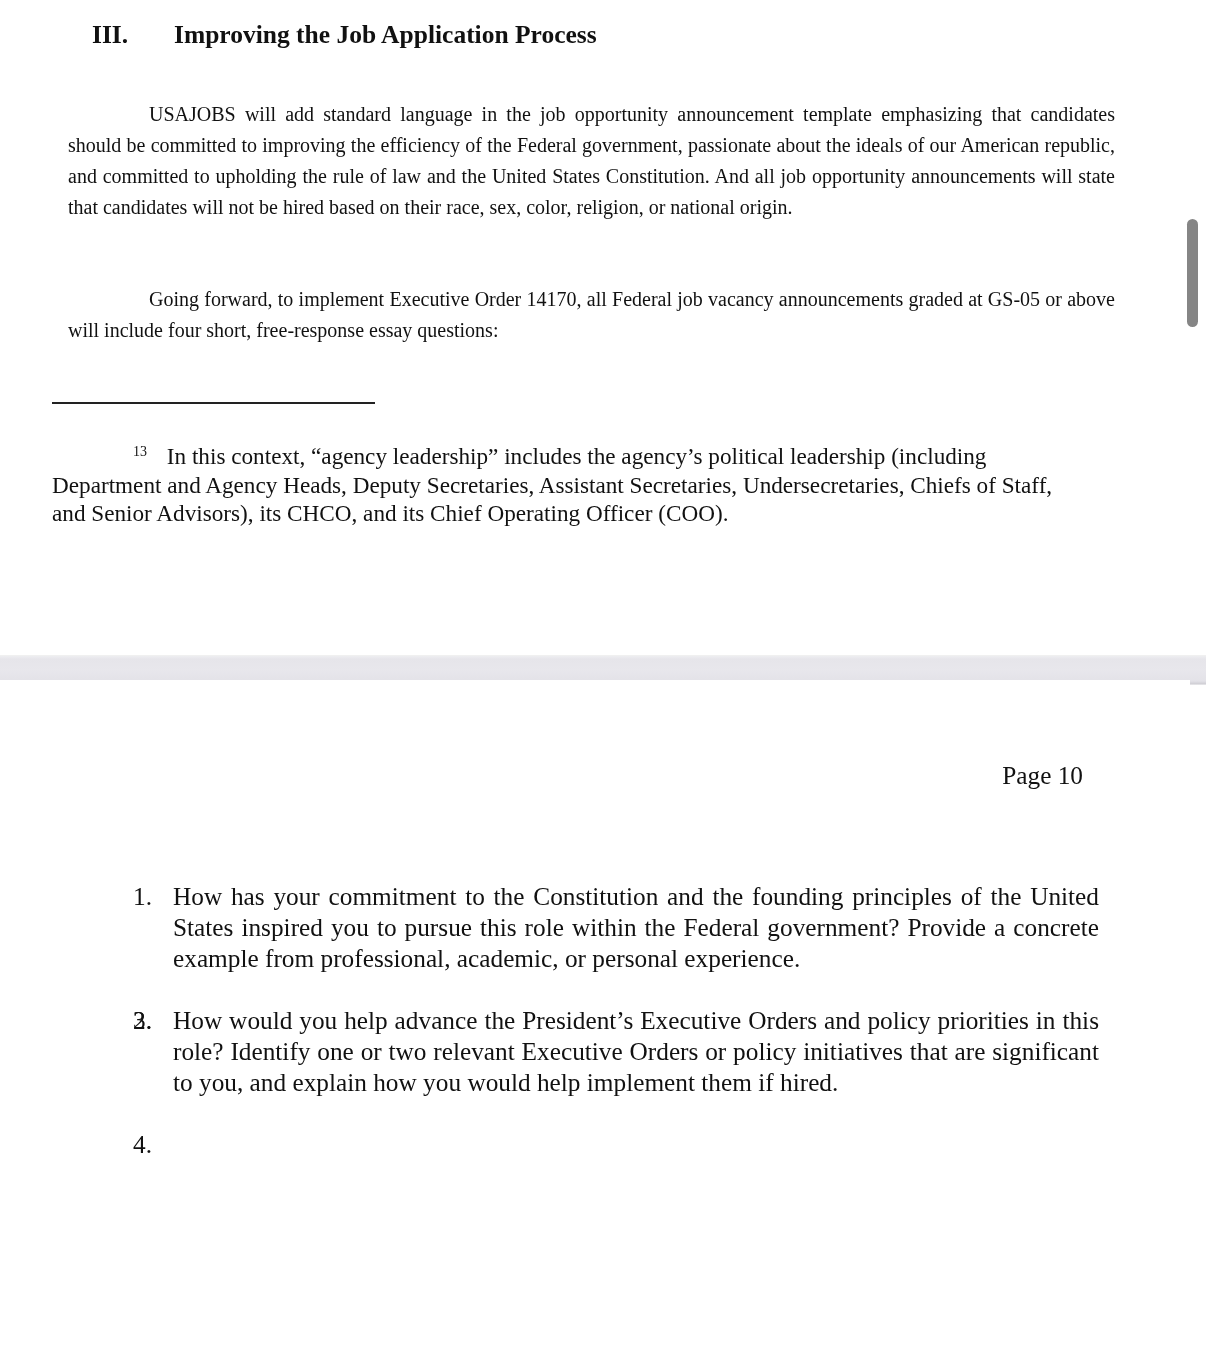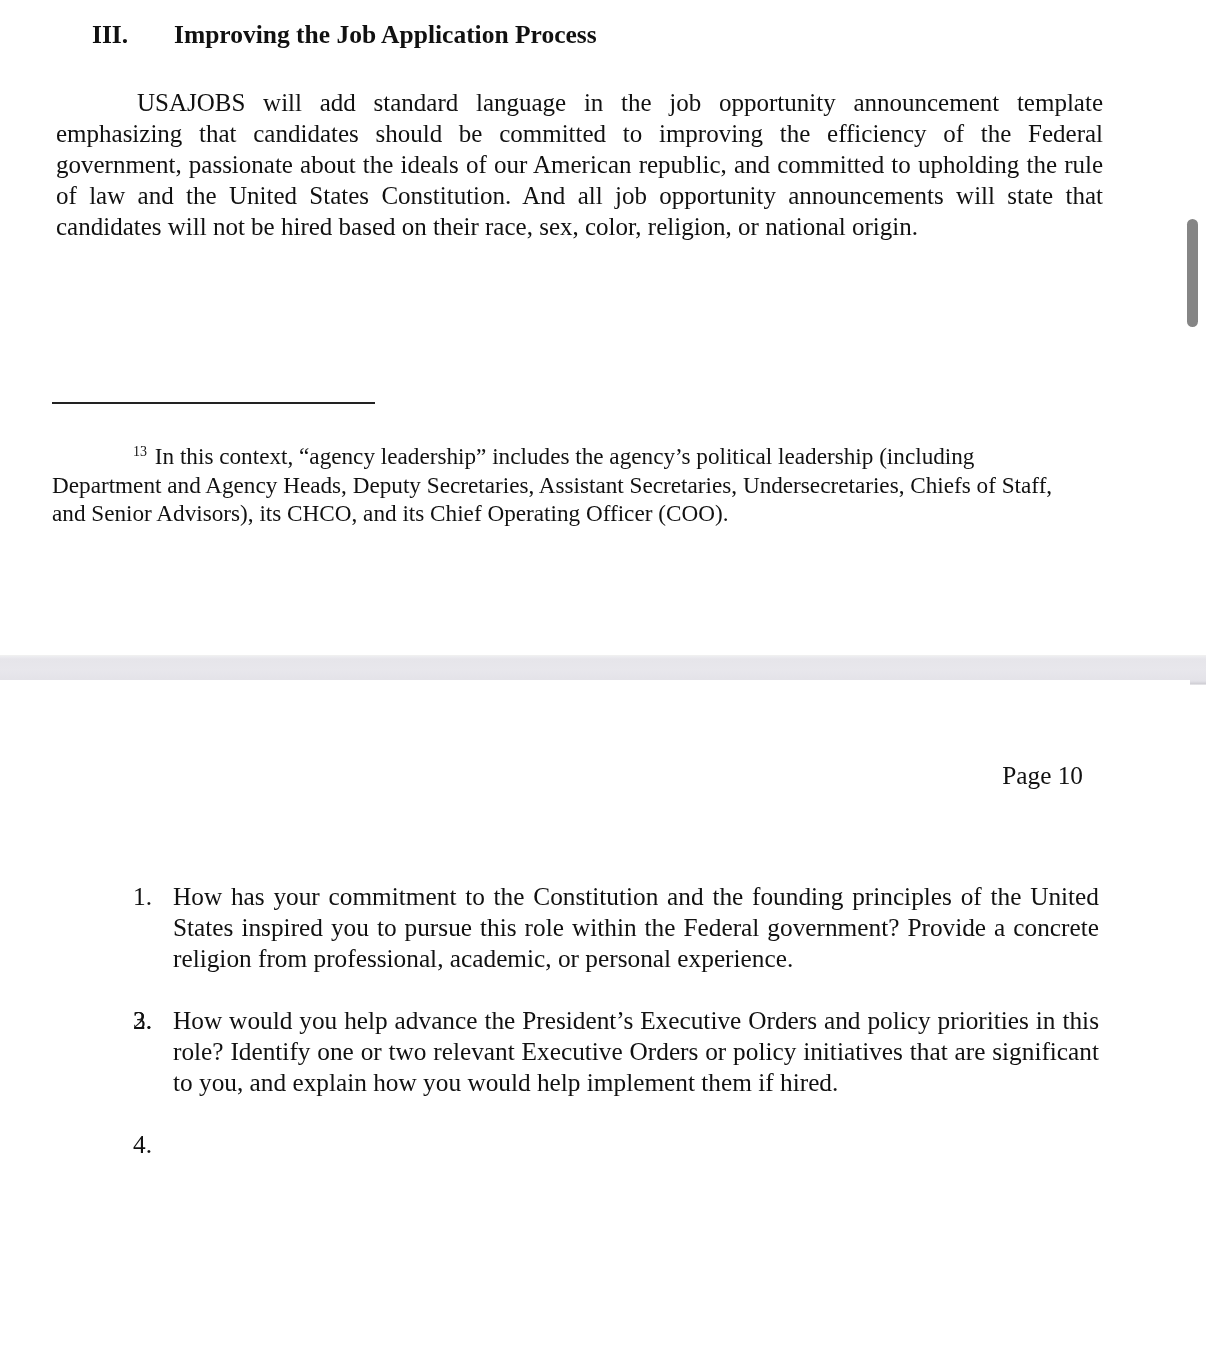--- a/index.html
+++ b/index.html
@@ -6,53 +6,54 @@
   body { width:1206px; height:1372px; position:relative; overflow:hidden;
          font-family:"Liberation Serif", "DejaVu Serif", serif; color:#111; }
   .page { position:absolute; left:0; width:1190px; background:#fff; }
   #page1 { top:0; height:655px; }
   #page2 { top:680px; height:688px; }
   .gap { position:absolute; left:0; top:655px; width:1206px; height:29px;
          background:linear-gradient(#eeeef1 0px, #e6e5ea 3px, #e8e7ec 14px, #e3e2e8 25px, #cfced4 28px, #f6f6f7 29px);
          border-top:1px solid #f0f0f0; }
   .heading { position:absolute; top:20px; left:92px; font-weight:bold; font-size:25.5px; }
   .heading .num { display:inline-block; width:82px; }
-  .para { position:absolute; left:52px; width:1047px; font-size:25px; line-height:31px;
-          text-align:justify; text-indent:81px; margin:4px; }
+  .para { position:absolute; left:52px; width:1047px; font-size:20px; line-height:31px;
+          text-align:justify; text-indent:81px; margin:16px; }
   #p1 { top:83px; }
   #p2 { top:268px; }
   .fn-rule { position:absolute; left:52px; top:402px; width:323px; height:2px; background:#222; }
   .footnote { position:absolute; left:52px; top:438px; width:1010px; font-size:23.2px; line-height:28.5px;
               text-indent:81px; margin:0; }
-  .footnote sup { font-size:14px; vertical-align:8px; margin-right:2px; }
+  .footnote sup { font-size:14px; vertical-align:8px; margin-right:14px; }
   .scrollbar { position:absolute; left:1187px; top:219px; width:11px; height:108px;
                background:#858585; border-radius:6px; }
   .page-num { position:absolute; right:107px; top:81px; font-size:25.3px; }
   .qlist { position:absolute; left:52px; top:201px; width:1047px; margin:0; padding:0; list-style:none; }
   .qlist li { position:relative; padding-left:121px; font-size:25.3px; line-height:31px;
               text-align:justify; margin-bottom:31px; }
   .qlist li .qn { position:absolute; left:81px; top:0; }
 </style>
 </head>
 <body>
 
 <div class="page" id="page1">
   <div class="heading">
     <span class="num">III.</span><span>Improving the Job Application Process</span>
   </div>
   <p class="para" id="p1">USAJOBS will add standard language in the job opportunity announcement template emphasizing that candidates should be committed to improving the efficiency of the Federal government, passionate about the ideals of our American republic, and committed to upholding the rule of law and the United States Constitution.  And all job opportunity announcements will state that candidates will not be hired based on their race, sex, color, religion, or national origin.</p>
+  <p class="para" id="p2">Going forward, to implement Executive Order 14170, all Federal job vacancy announcements graded at GS-05 or above will include four short, free-response essay questions:</p>
   <div class="fn-rule"></div>
   <p class="footnote"><sup>13</sup> <span>In this context, “agency leadership” includes the agency’s political leadership (including Department and Agency Heads, Deputy Secretaries, Assistant Secretaries, Undersecretaries, Chiefs of Staff, and Senior Advisors), its CHCO, and its Chief Operating Officer (COO).</span></p>
 </div>
 
 <div class="gap"></div>
 
 <div class="page" id="page2">
   <div class="page-num">Page 10</div>
   <ol class="qlist">
-    <li><span class="qn">1.</span><span>How has your commitment to the Constitution and the founding principles of the United States inspired you to pursue this role within the Federal government? Provide a concrete religion from professional, academic, or personal experience.</span></li>
+    <li><span class="qn">1.</span><span>How has your commitment to the Constitution and the founding principles of the United States inspired you to pursue this role within the Federal government? Provide a concrete example from professional, academic, or personal experience.</span></li>
     <li><span class="qn">2.</span></li>
     <li><span class="qn">3.</span><span>How would you help advance the President’s Executive Orders and policy priorities in this role? Identify one or two relevant Executive Orders or policy initiatives that are significant to you, and explain how you would help implement them if hired.</span></li>
     <li><span class="qn">4.</span></li>
   </ol>
 </div>
 
 <div class="scrollbar"></div>
 
 </body></html>

